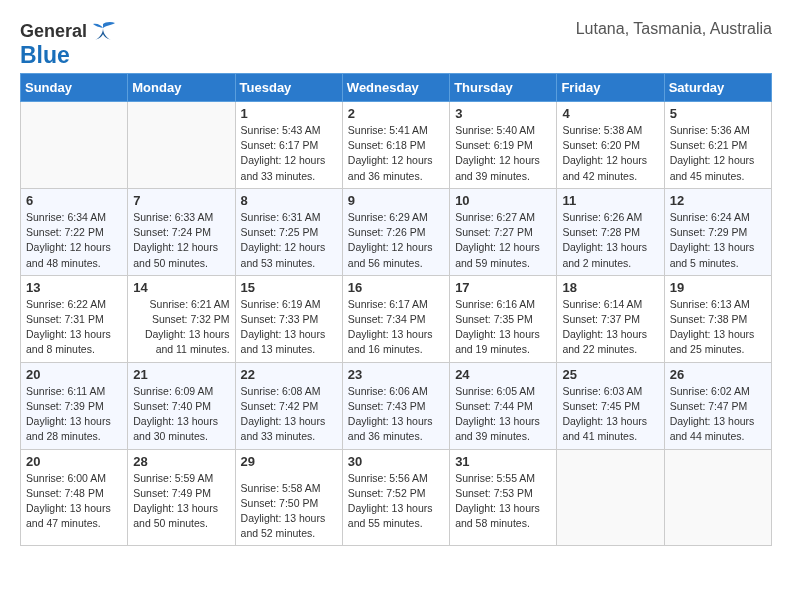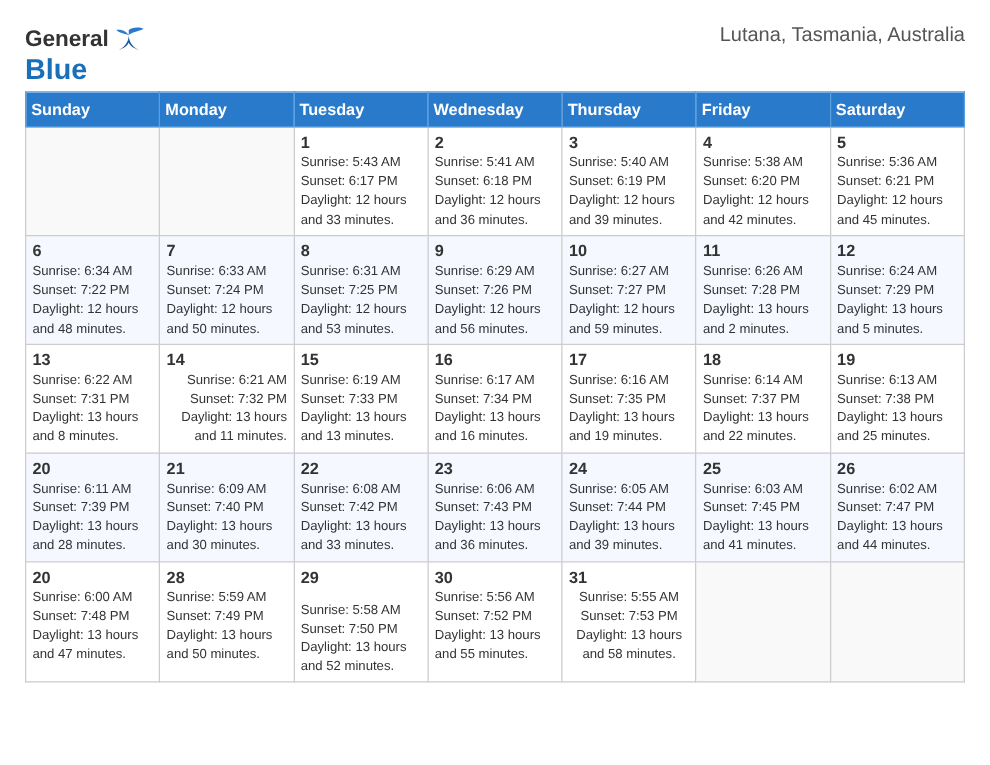--- a/index.html
+++ b/index.html
@@ -342,21 +342,21 @@
         </td>
         <td>
           <span class="day-number">30</span>
           <div class="day-info" style="white-space: pre-line;">Sunrise: 5:56 AM
 Sunset: 7:52 PM
 Daylight: 13 hours
 and 55 minutes.</div>
         </td>
         <td>
           <span class="day-number">31</span>
-          <div class="day-info" style="white-space: pre-line; text-align: center;">Sunrise: 5:55 AM
+          <div class="day-info" style="white-space: pre-line;">Sunrise: 5:55 AM
 Sunset: 7:53 PM
 Daylight: 13 hours
 and 58 minutes.</div>
         </td>
         <td class="empty-cell"></td>
         <td class="empty-cell"></td>
       </tr>
     </tbody>
 </table>
 

